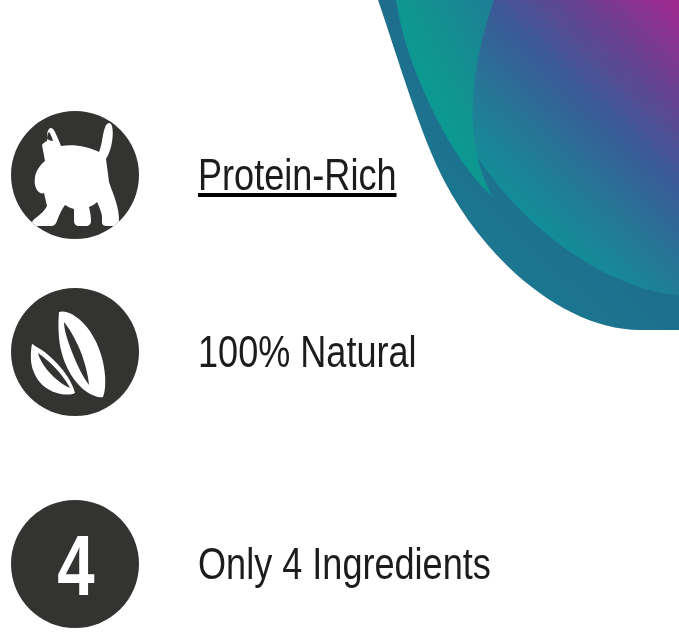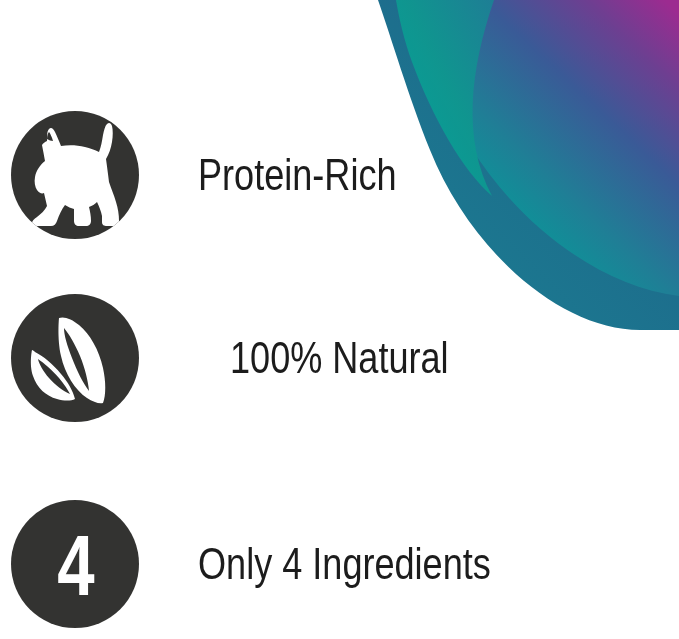--- a/index.html
+++ b/index.html
@@ -30,22 +30,22 @@
 
   
   .feature-row {
     position: absolute;
     left: 0;
     width: 679px;
     height: 128px;
     display: flex;
     align-items: center;
   }
-  #row-0 { top: 111px; }
-  #row-1 { top: 294px; gap: 32px; }
+  #row-0 { top: 111px; text-decoration: underline; }
+  #row-1 { top: 288px; }
   #row-2 { top: 500px; }
 
   .badge {
     position: relative;
     flex: 0 0 auto;
     width: 128px;
     height: 128px;
     margin-left: 11px;
     border-radius: 50%;
     background: #333331;

